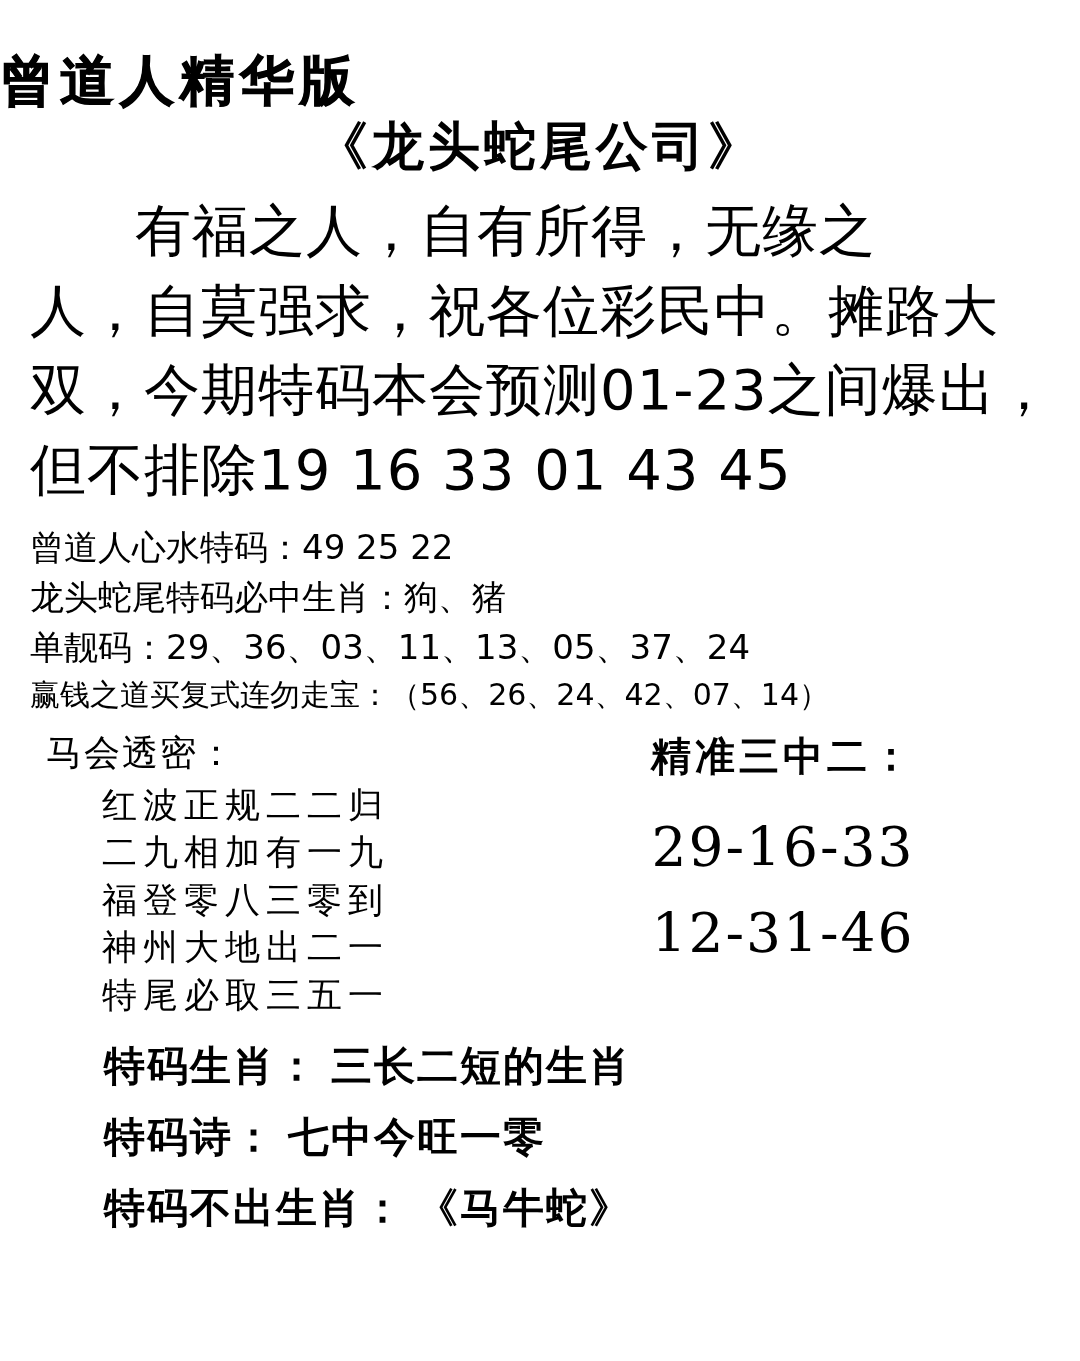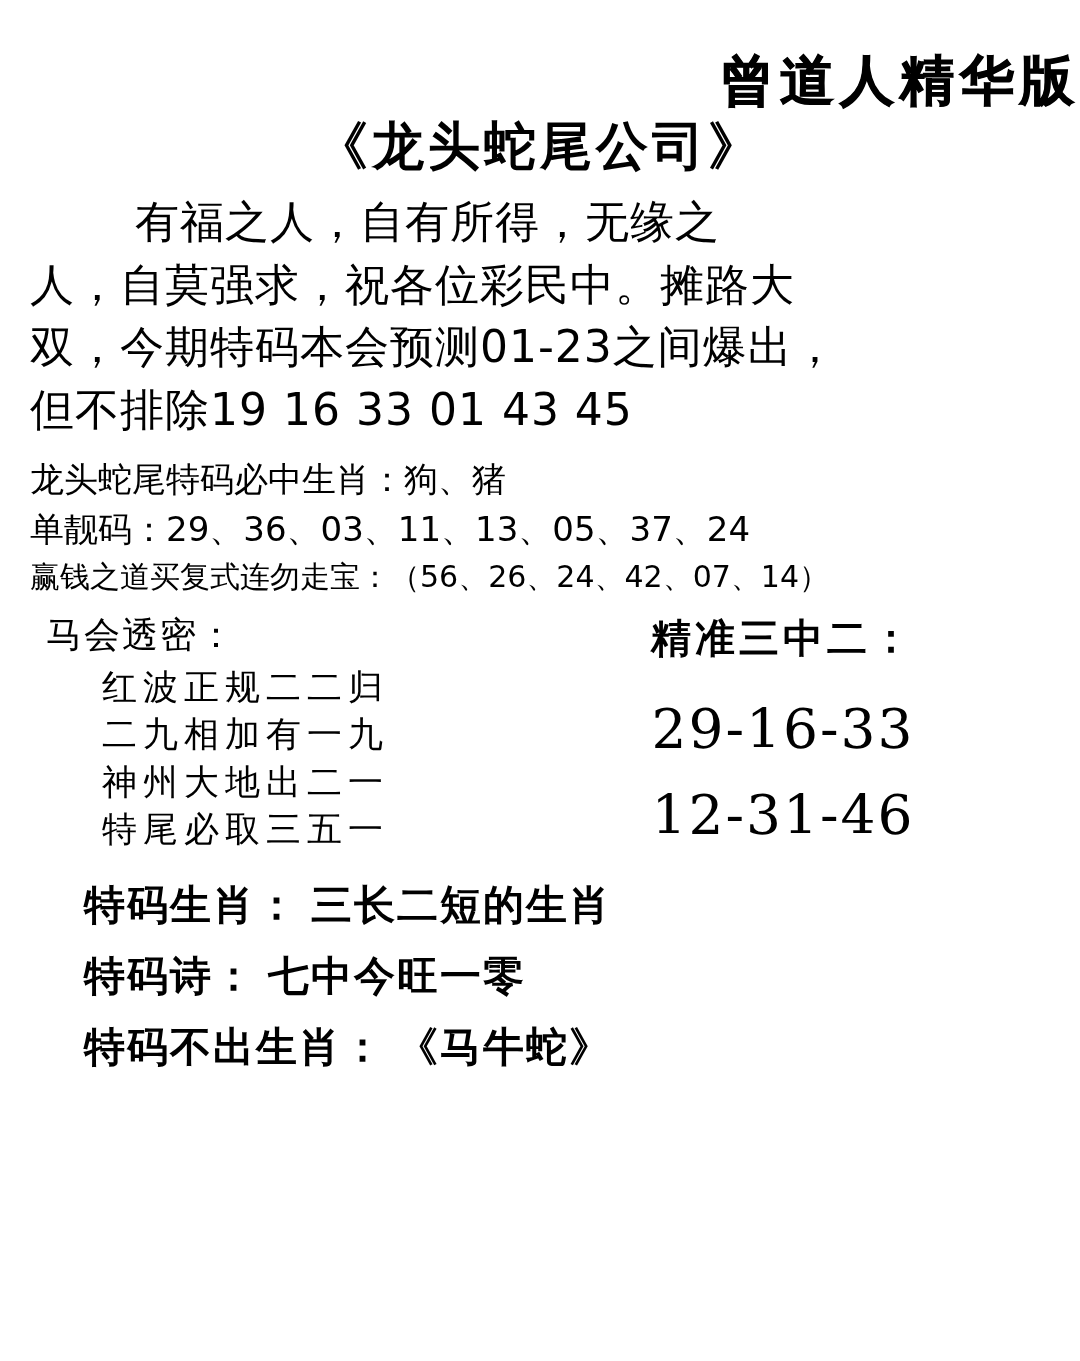--- a/index.html
+++ b/index.html
@@ -18,21 +18,21 @@
   .page {
     position: relative;
     width: 1080px;
     height: 1361px;
     box-sizing: border-box;
     padding: 0;
   }
 
   
   .title-main {
-    text-align: right;
+    text-align: left;
     font-family: "DejaVu Serif", serif;
     font-weight: bold;
     font-size: 54px;
     letter-spacing: 6px;
     margin-top: 52px;
     line-height: 1.05;
     -webkit-text-stroke: 1px #000;
   }
   .title-sub {
     text-align: center;
@@ -41,21 +41,21 @@
     font-size: 52px;
     letter-spacing: 4px;
     margin-top: 10px;
     line-height: 1.05;
   }
 
   
   .intro {
     margin: 18px 30px 0 30px;
     font-family: "DejaVu Sans", sans-serif;
-    font-size: 44px;
+    font-size: 56px;
     line-height: 1.42;
     letter-spacing: 1px;
   }
   .intro .ln {
     display: block;
     white-space: nowrap;
   }
   .intro .ln.first {
     text-indent: 105px;
   }
@@ -112,20 +112,21 @@
     font-family: "DejaVu Serif", serif;
     font-size: 55px;
     letter-spacing: 2px;
     line-height: 1.58;
   }
 
   
   .bottom {
     margin-top: 26px;
     padding-left: 84px;
+    margin-left: 20px;
   }
   .bottom .stmt {
     font-family: "DejaVu Serif", serif;
     font-weight: bold;
     font-size: 41px;
     letter-spacing: 2px;
     line-height: 1.0;
     margin-bottom: 30px;
     white-space: nowrap;
   }
@@ -142,30 +143,32 @@
   <div class="title-sub">《龙头蛇尾公司》</div>
 
   <div class="intro">
     <span class="ln first">有福之人，自有所得，无缘之</span>
     <span class="ln">人，自莫强求，祝各位彩民中。摊路大</span>
     <span class="ln">双，今期特码本会预测01-23之间爆出，</span>
     <span class="ln">但不排除19 16 33  01 43 45</span>
   </div>
 
   <div class="info">
+    <span class="row">曾道人心水特码：49  25  22</span>
     <span class="row">龙头蛇尾特码必中生肖：狗、猪</span>
     <span class="row">单靓码：29、36、03、11、13、05、37、24</span>
     <span class="row small">赢钱之道买复式连勿走宝：（56、26、24、42、07、14）</span>
   </div>
 
   <div class="cols">
     <div class="col-left">
       <div class="head">马会透密：</div>
       <div class="poem-line">红波正规二二归</div>
       <div class="poem-line">二九相加有一九</div>
+      <div class="poem-line">福登零八三零到</div>
       <div class="poem-line">神州大地出二一</div>
       <div class="poem-line">特尾必取三五一</div>
     </div>
     <div class="col-right">
       <div class="head">精准三中二：</div>
       <div class="num-line">29-16-33</div>
       <div class="num-line">12-31-46</div>
     </div>
   </div>
 

